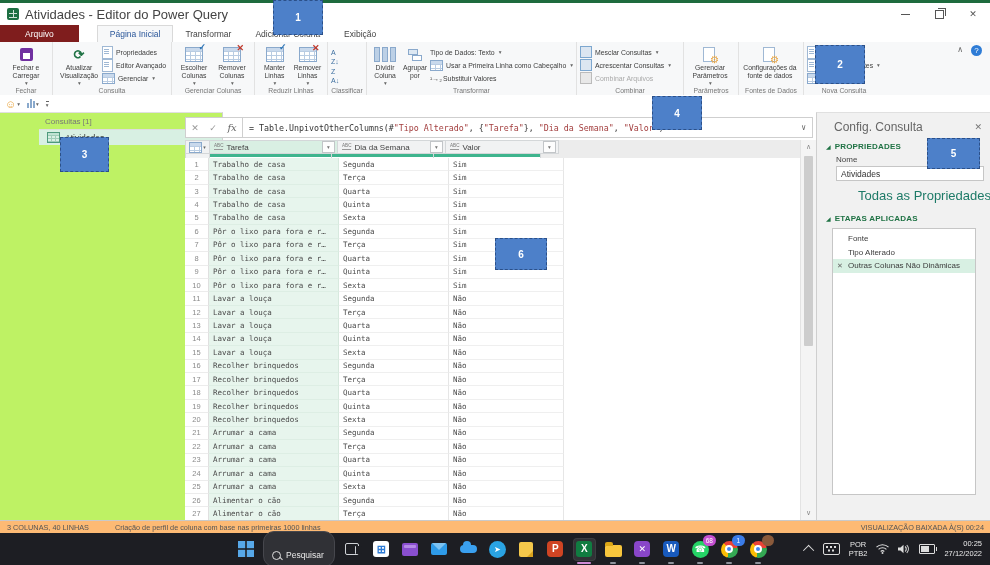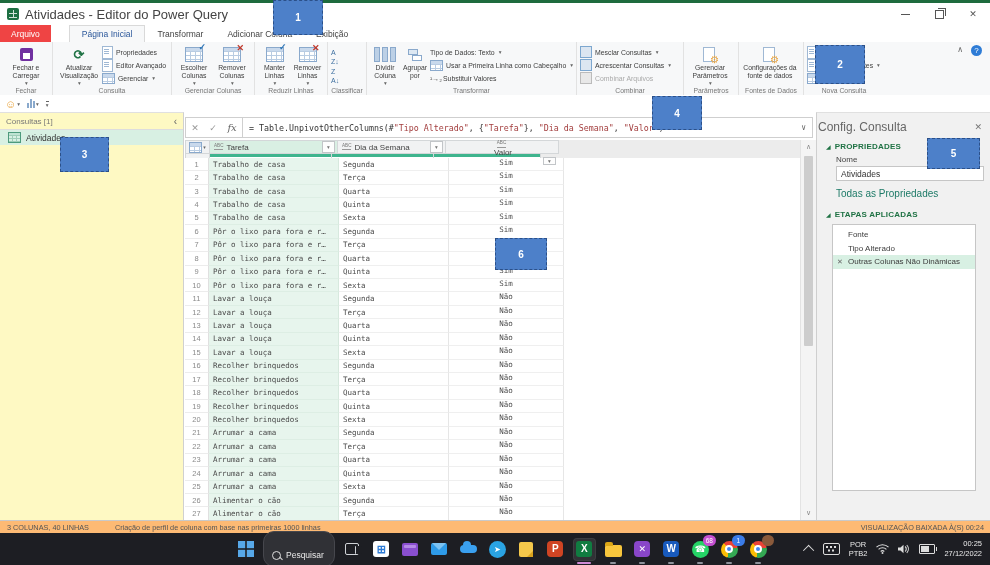--- a/index.html
+++ b/index.html
@@ -16,21 +16,21 @@
   #window-title{font-size:13px;color:#444;text-align:right;}
   #win-controls{margin-left:auto;display:flex;align-items:center;height:100%;}
   .winbtn{width:34px;height:100%;display:flex;align-items:center;justify-content:center;color:#555;font-size:9px;}
   .wb-min{width:9px;height:1px;background:#555;display:inline-block;}
   .wb-restore{width:7px;height:7px;border:1px solid #555;display:inline-block;position:relative;background:#fff;}
   .wb-restore::before{content:"";position:absolute;left:2px;top:-3px;width:7px;height:7px;border:1px solid #555;border-bottom:none;border-left:none;}
 
   
   #tabrow{left:0;top:25px;width:990px;height:17px;display:flex;background:#fff;font-size:8.5px;}
   .rtab{padding:0 12px;display:flex;align-items:center;color:#444;}
-  .rtab.file{background:#ef4444;color:#fff;padding:0 11px;}
+  .rtab.file{background:#7f1d1d;color:#fff;padding:0 25px;}
   .rtab.active{background:#f7f8f9;border:1px solid #d9d9d9;border-bottom:none;color:#2b579a;margin-left:18px;}
 
   
   #ribbon{left:0;top:42px;width:990px;height:53px;background:#f7f8f9;border-bottom:1px solid #d9d9d9;display:flex;align-items:stretch;}
   .rgroup{position:relative;border-right:1px solid #e2e2e2;padding:2px 3px 10px 3px;display:flex;align-items:flex-start;}
   .rg-label{position:absolute;bottom:1px;left:0;right:0;text-align:center;font-size:6.8px;color:#777;white-space:nowrap;}
   .bigbtn{display:flex;flex-direction:column;align-items:center;justify-content:flex-start;text-align:center;
           font-size:6.8px;line-height:1.15;color:#3c3c3c;padding:2px 1px;height:40px;}
   .bigbtn .bicon{height:17px;display:flex;align-items:center;justify-content:center;margin-bottom:1px;}
   .smallstack{display:flex;flex-direction:column;justify-content:flex-start;gap:1px;padding-top:2px;}
@@ -70,21 +70,21 @@
   #qat{left:0;top:95px;width:990px;height:17px;background:#fff;display:flex;align-items:center;padding-left:5px;gap:7px;font-size:8px;color:#666;}
   .qat-item{display:flex;align-items:center;gap:1px;}
   .qat-smiley{color:#e8a33d;font-size:11px;}
   .qat-chart{display:inline-flex;align-items:flex-end;gap:1px;height:9px;}
   .qat-chart i{width:2px;background:#8aa9cc;display:inline-block;}
   .qat-chart i:nth-child(1){height:5px;}.qat-chart i:nth-child(2){height:9px;}.qat-chart i:nth-child(3){height:7px;}
   .qat-dd{font-size:5.5px;color:#666;}
   .qat-custom{border-top:1px solid #666;font-size:5.5px;line-height:4px;padding-top:1px;}
 
   
-  #left-panel{left:0;top:112px;width:183px;height:408px;background:#fef9c3;border-right:1px solid #d0d0d0;border-top:1px solid #e0e0e0;}
+  #left-panel{left:0;top:112px;width:183px;height:408px;background:#bef264;border-right:1px solid #d0d0d0;border-top:1px solid #e0e0e0;padding-left:39px;}
   #lp-header{display:flex;align-items:center;height:16px;padding:0 6px;border-bottom:1px solid #ddd;font-size:8px;color:#777;}
   #lp-collapse{margin-left:auto;color:#666;font-size:10px;}
   .lp-item{display:flex;align-items:center;gap:5px;height:15px;padding:0 4px 0 8px;background:#d8f0e3;font-size:8.5px;color:#333;}
   .lp-item .ico-grid.sm{border-color:#4d9a7c;background-color:#eaf6f0;
      background:linear-gradient(#bfe3d2 0 2px,transparent 2px),
        repeating-linear-gradient(90deg,transparent 0 3px,#9fcdb8 3px 4px),
        repeating-linear-gradient(transparent 0 2px,#9fcdb8 2px 3px);}
 
   
   #formula-bar{left:185px;top:117px;width:628px;height:21px;display:flex;align-items:stretch;}
@@ -108,40 +108,40 @@
              font-size:5.5px;display:flex;align-items:center;justify-content:center;}
   #quality-row{display:flex;height:4px;}
   .q-corner{width:23px;background:#f1f2f3;border-left:1px solid #d4d7d9;border-right:1px solid #d4d7d9;}
   .q-cell{background:#3fb48e;border-right:1px solid #d4d7d9;box-shadow:inset 0 -1px 0 #fff;}
   .g-row{display:flex;height:13.45px;background:#fff;}
   .g-num{width:23px;border-right:1px solid #e0e0e0;border-bottom:1px solid #ececec;display:flex;align-items:center;justify-content:center;
          font-size:7.5px;color:#8a8a8a;background:#fff;}
   .g-cell{border-right:1px solid #e6e6e6;border-bottom:1px solid #efefef;display:flex;align-items:center;padding:0 4px;
           font-family:"DejaVu Sans Mono",monospace;font-size:7.5px;color:#4a4a4a;white-space:nowrap;overflow:hidden;}
   .g-cell.selcol{background:#e7f5ed;border-right-color:#d7e9de;border-bottom-color:#ddeee4;}
-  .w-tarefa{width:121px;}.w-dia{width:101px;}.w-valor{width:106px;flex-direction:column;}
+  .w-tarefa{width:121px;}.w-dia{width:101px;}.w-valor{width:106px;}
 
   
   #v-scroll{left:800px;top:140px;width:15px;height:380px;background:#f4f4f4;border-left:1px solid #e3e3e3;display:flex;flex-direction:column;align-items:center;}
   .sb-arrow{height:14px;display:flex;align-items:center;justify-content:center;color:#888;font-size:7px;width:100%;}
   #sb-thumb{width:9px;height:190px;background:#cdcdcd;border-radius:1px;margin-top:2px;}
   #sb-spacer{flex:1;}
 
   
   #right-panel{left:816px;top:112px;width:174px;height:408px;background:#f1f1f1;border-left:1px solid #cfcfcf;border-top:1px solid #e0e0e0;}
-  #rp-title-row{display:flex;align-items:center;padding:7px 9px 4px 1px;}
+  #rp-title-row{display:flex;align-items:center;padding:7px 9px 4px 17px;}
   #rp-title{font-size:12px;color:#666;}
   #rp-close{margin-left:auto;color:#777;font-size:9px;}
   .rp-section{display:flex;align-items:center;gap:4px;padding:4px 0 2px 9px;}
   .rp-tri{color:#1f7244;font-size:6px;}
   .rp-sec-label{color:#1f7244;font-size:8px;font-weight:bold;letter-spacing:.2px;}
   #rp-nome-label{font-size:8px;color:#444;padding:2px 0 2px 19px;}
   #rp-name-input{margin:0 0 0 19px;width:138px;height:13px;background:#fff;border:1px solid #c6c6c6;display:flex;align-items:center;
                  font-size:8.5px;color:#333;padding:0 4px;}
-  #rp-link{font-size:10px;color:#1d7a67;padding:7px 0 2px 19px;}
+  #rp-link{font-size:13px;color:#1d7a67;padding:7px 0 2px 19px;text-align:right;}
   #steps-box{margin:3px 0 0 15px;width:142px;height:262px;background:#fff;border:1px solid #c6c6c6;padding-top:3px;}
   .step-row{display:flex;align-items:center;height:13.5px;font-size:8px;color:#3c3c3c;padding-left:4px;}
   .step-row .step-del{width:11px;color:#666;font-size:7px;visibility:hidden;}
   .step-row.selected{background:#d8f0e3;}
   .step-row.selected .step-del{visibility:visible;}
 
   
   #status-bar{left:0;top:520px;width:990px;height:13px;background:#fdba74;border-top:1px solid #c9c9c9;display:flex;align-items:center;
               font-size:7.3px;color:#555;}
   #st-left{padding-left:7px;}

